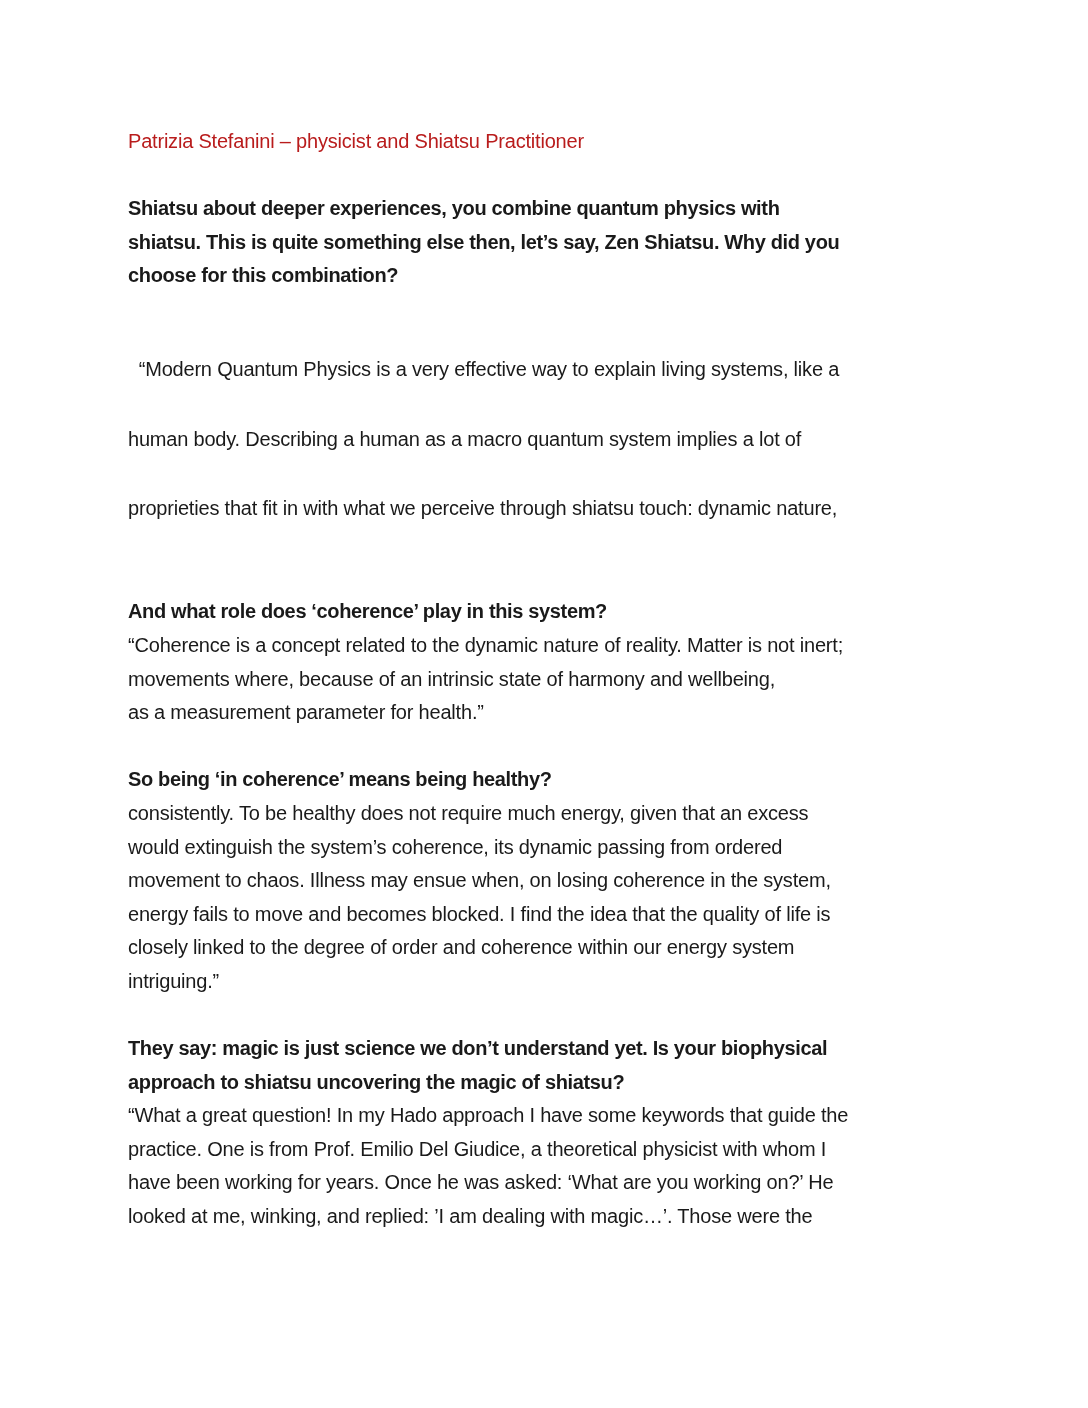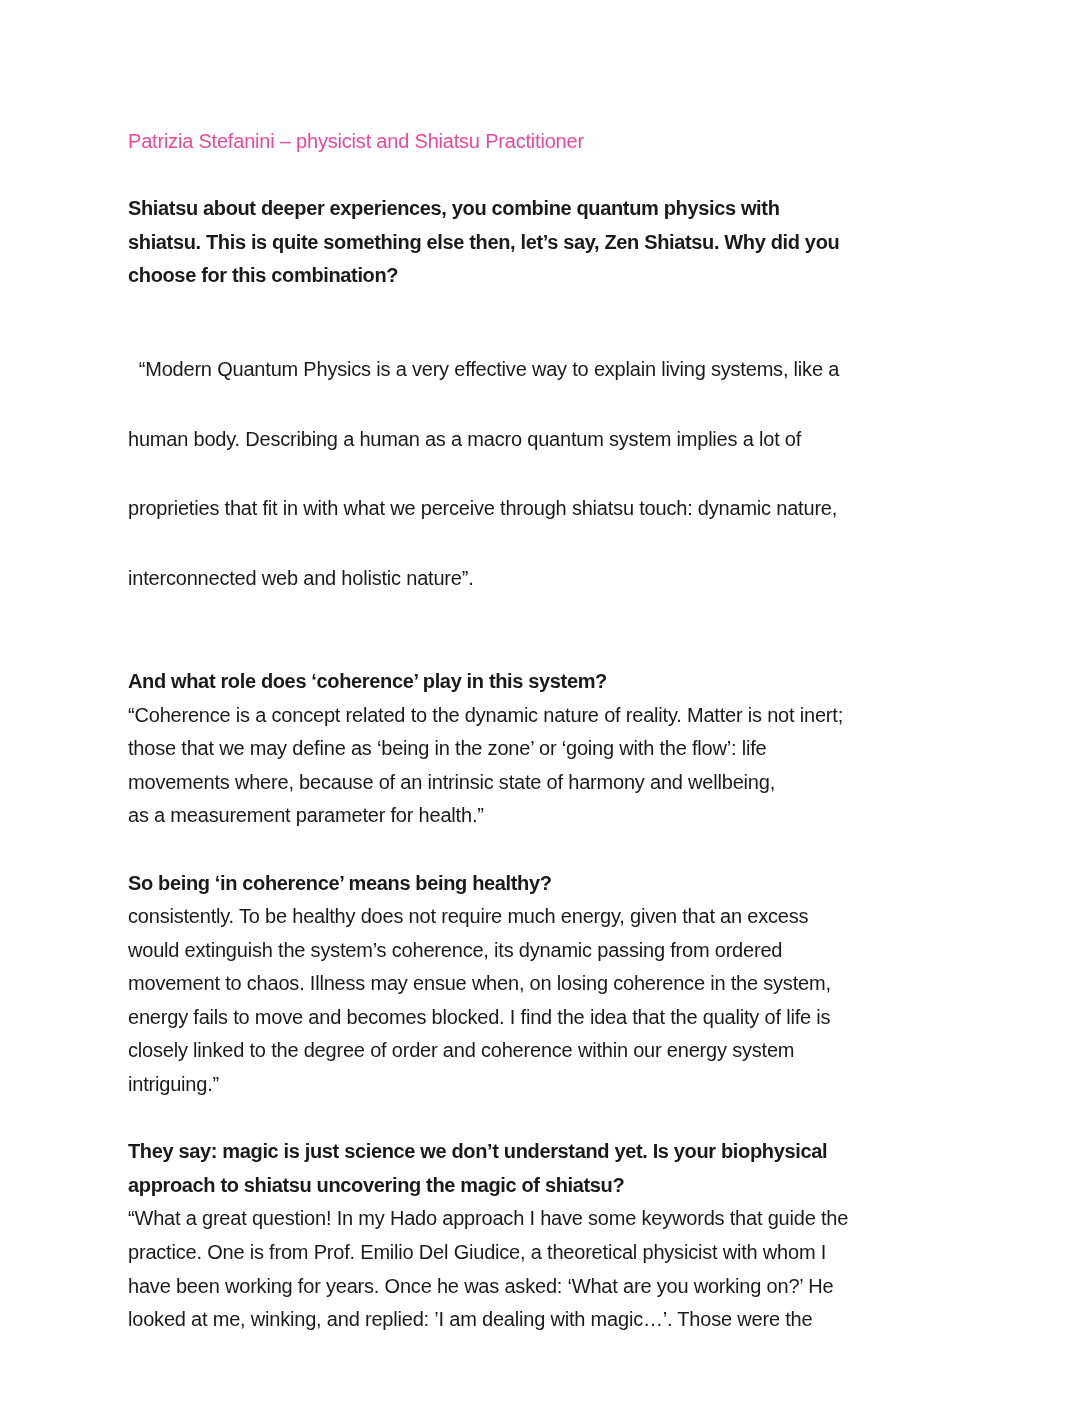--- a/index.html
+++ b/index.html
@@ -33,21 +33,21 @@
       font-weight: bold;
       letter-spacing: -0.35px;
     }
     .block {
       margin: 0;
     }
     .gap {
       height: 33.6px;
     }
     .byline .line {
-      color: #ec4899;
+      color: #b91c1c;
     }
   </style>
 </head>
 <body>
 
 <div class="page">
 
   <div class="block byline">
     <span class="line">Patrizia Stefanini – physicist and Shiatsu Practitioner</span>
   </div>
@@ -56,31 +56,29 @@
 
   <div class="block bold">
     <span class="line">Shiatsu about deeper experiences, you combine quantum physics with</span>
     <span class="line">shiatsu. This is quite something else then, let’s say, Zen Shiatsu. Why did you</span>
     <span class="line">choose for this combination?</span>
   </div>
   <div class="block" style="white-space:pre;">
     <span class="line" style="white-space:pre;margin-top:24px;">  “Modern Quantum Physics is a very effective way to explain living systems, like a</span>
     <span class="line">human body. Describing a human as a macro quantum system implies a lot of</span>
     <span class="line">proprieties that fit in with what we perceive through shiatsu touch: dynamic nature,</span>
-    <span class="line">interconnected web and holistic nature”.</span>
   </div>
 
   <div class="gap"></div>
 
   <div class="block bold">
     <span class="line">And what role does ‘coherence’ play in this system?</span>
   </div>
   <div class="block">
     <span class="line">“Coherence is a concept related to the dynamic nature of reality. Matter is not inert;</span>
-    <span class="line">those that we may define as ‘being in the zone’ or ‘going with the flow’: life</span>
     <span class="line">movements where, because of an intrinsic state of harmony and wellbeing,</span>
     <span class="line">as a measurement parameter for health.”</span>
   </div>
 
   <div class="gap"></div>
 
   <div class="block bold">
     <span class="line">So being ‘in coherence’ means being healthy?</span>
   </div>
   <div class="block">

